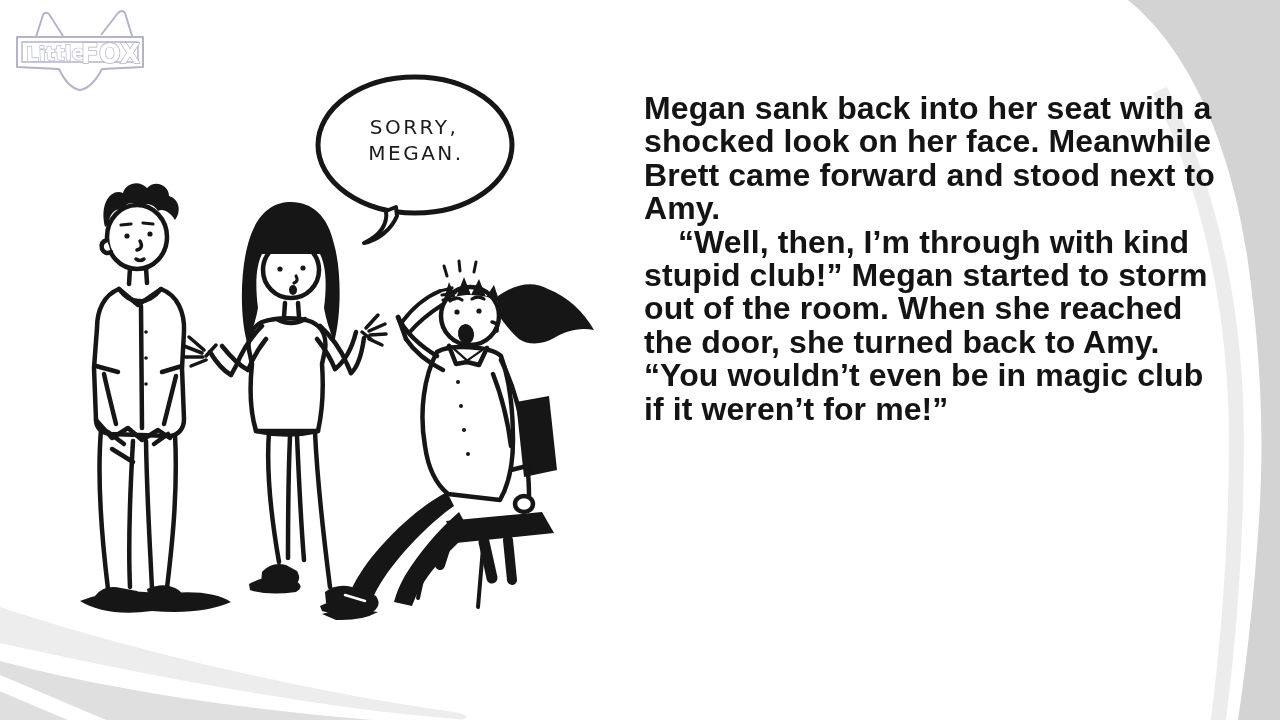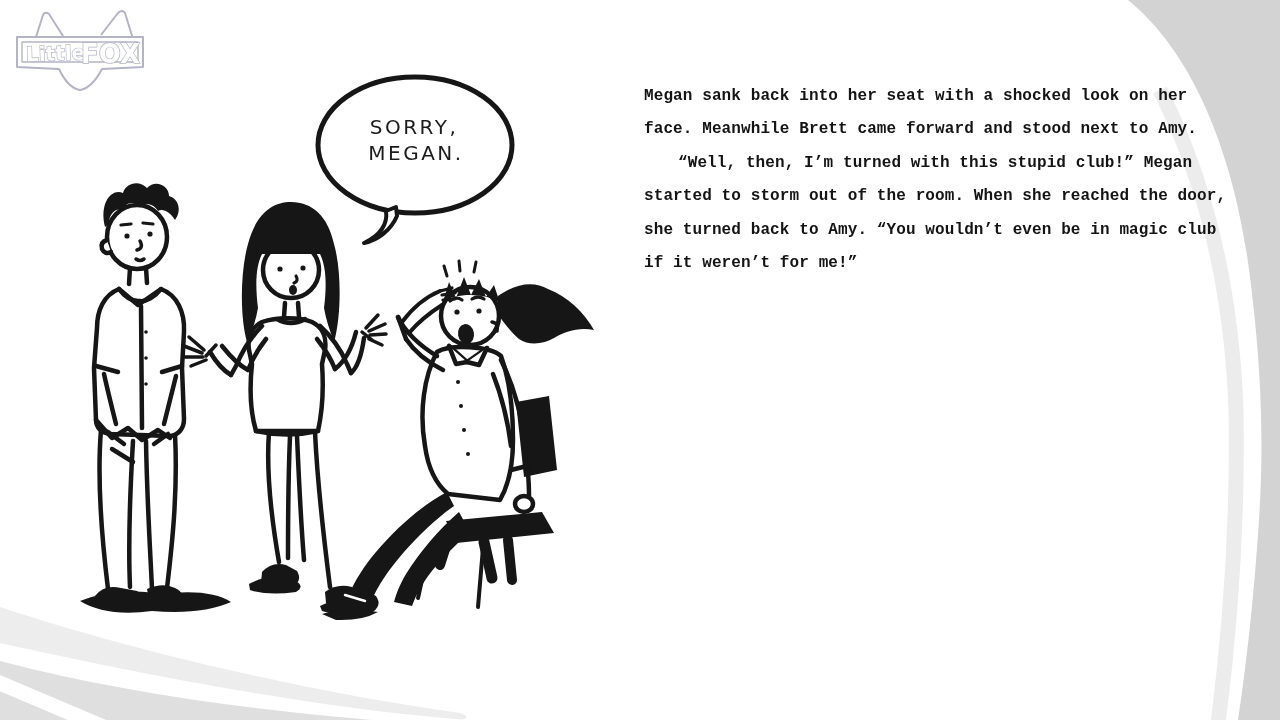--- a/index.html
+++ b/index.html
@@ -3,23 +3,23 @@
 <meta charset="utf-8">
 <style>
   html,body{margin:0;padding:0;background:#888;}
   .stage{
     position:relative;width:1280px;height:720px;overflow:hidden;
     background:#ffffff;font-family:"Liberation Serif",serif;
   }
   .bg-svg,.illus-svg{position:absolute;top:0;left:0;}
   .logo-wrap{position:absolute;top:4px;left:5px;width:152px;height:96px;}
   .story{
-    position:absolute;left:644px;top:80px;width:585px;
-    font-family:Liberation Mono, monospace;
-    font-weight:bold;font-size:16px;line-height:33.4px;
+    position:absolute;left:644px;top:92px;width:585px;
+    font-family:Liberation Sans, sans-serif;
+    font-weight:bold;font-size:32px;line-height:33.4px;
     color:#141414;letter-spacing:0.1px;
   }
   .story p{margin:0;}
   .story p + p{text-indent:34px;}
   .bubble-text{
     font-family:"DejaVu Sans",sans-serif;
     font-size:20px;letter-spacing:2.5px;fill:#1c1c1c;
   }
   .logo-text{
     font-family:"DejaVu Sans",sans-serif;font-weight:bold;
@@ -211,16 +211,16 @@
     <g>
       <ellipse cx="415" cy="145" rx="97" ry="68" fill="#ffffff" stroke="#161616" stroke-width="5"></ellipse>
       <path d="M386,211 C388,224 380,236 364,243 C378,240 391,230 397,216 L396,207 Z" fill="#ffffff" stroke="#161616" stroke-width="4" stroke-linejoin="round"></path>
       <text class="bubble-text" x="414" y="134" text-anchor="middle">SORRY,</text>
       <text class="bubble-text" x="416" y="160" text-anchor="middle">MEGAN.</text>
     </g>
   </svg>
 
   <div class="story">
     <p>Megan sank back into her seat with a shocked look on her face. Meanwhile Brett came forward and stood next to Amy.</p>
-    <p>“Well, then, I’m turned with this stupid club!” Megan started to storm out of the room. When she reached the door, she turned back to Amy. “You wouldn’t even be in magic club if it weren’t for me!”</p>
+    <p>“Well, then, I’m through with kind stupid club!” Megan started to storm out of the room. When she reached the door, she turned back to Amy. “You wouldn’t even be in magic club if it weren’t for me!”</p>
   </div>
 
 </div>
 
 </body></html>

